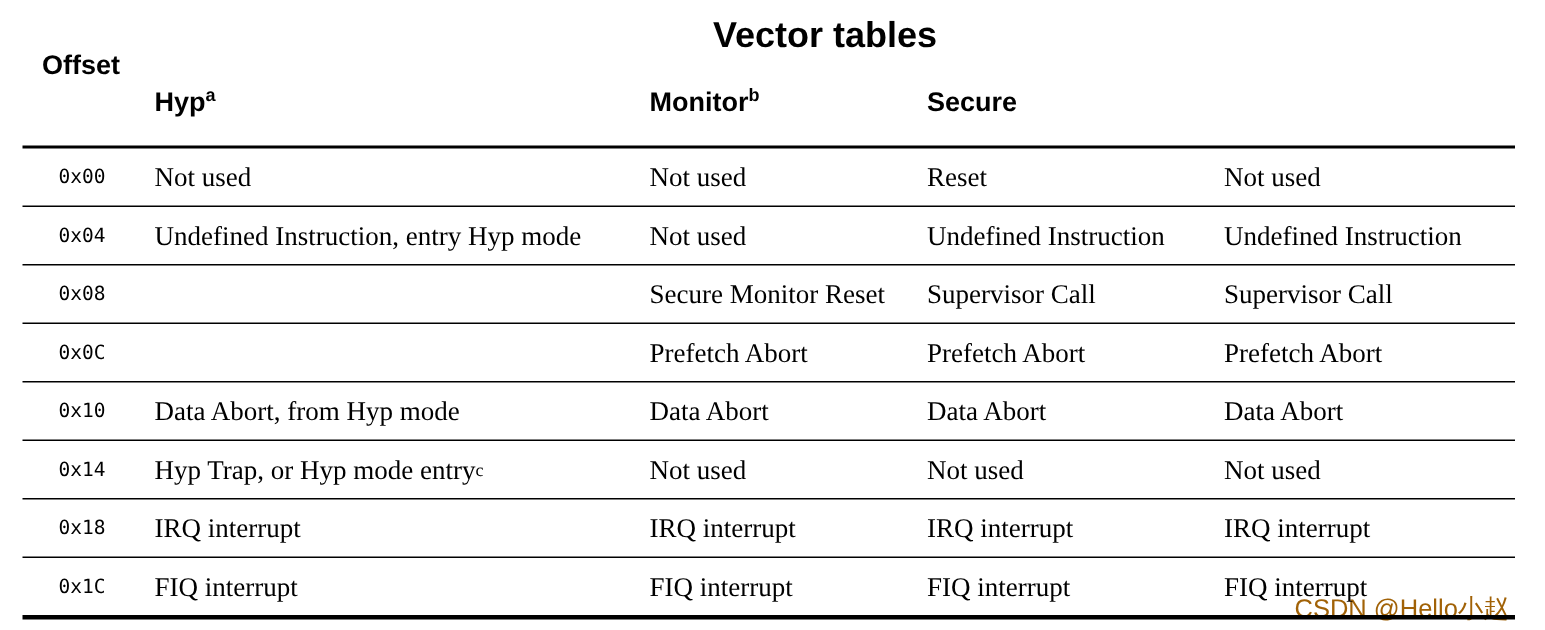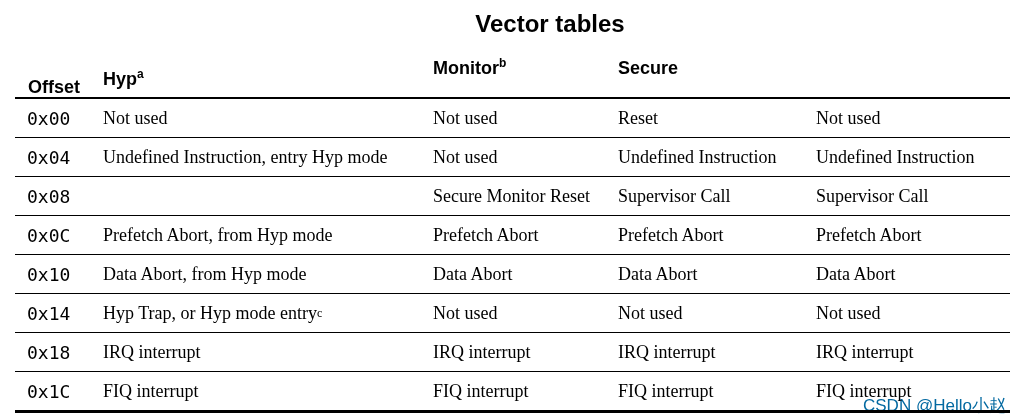--- a/index.html
+++ b/index.html
@@ -27,33 +27,33 @@
     font-family: "Liberation Sans", sans-serif;
     font-weight: bold;
     font-size: 18px;
     white-space: nowrap;
   }
   .hdr sup, .cell sup {
     font-size: 12px;
     line-height: 0;
     vertical-align: super;
   }
-  .hdr-offset    { top: 33px; left: 28px; margin-top: 44px; }
-  .hdr-hyp       { top: 58px; left: 103px; margin-top: 11px; }
+  .hdr-offset    { top: 33px; left: 28px; }
+  .hdr-hyp       { top: 58px; left: 103px; }
   .hdr-monitor   { top: 58px; left: 433px; }
   .hdr-secure    { top: 58px; left: 618px; }
   .hdr-nonsecure { top: 58px; left: 816px; }
 
   .watermark {
     position: absolute;
     top: 394px;
     left: 863px;
     font-family: "Liberation Sans", sans-serif;
     font-size: 17px;
-    color: #0369a1;
+    color: #a16207;
     white-space: nowrap;
   }
 
   .tbl {
     position: absolute;
     top: 97px;
     left: 15px;
     width: 995px;
     border-top: 2px solid #000;
   }
@@ -66,23 +66,23 @@
   .cell {
     position: absolute;
     top: 0;
     height: 100%;
     display: flex;
     align-items: center;
     font-size: 18px;
     white-space: nowrap;
   }
   .c-offset {
-    left: 12px;
+    left: 24px;
     font-family: "DejaVu Sans Mono", monospace;
-    font-size: 18px;
+    font-size: 13px;
   }
   .c-hyp       { left: 88px; }
   .c-monitor   { left: 418px; }
   .c-secure    { left: 603px; }
   .c-nonsecure { left: 801px; }
 </style>
 </head>
 <body>
 
 <div class="page">
@@ -116,21 +116,20 @@
 
     <div class="row">
       <div class="cell c-offset">0x08</div>
       <div class="cell c-monitor">Secure Monitor Reset</div>
       <div class="cell c-secure">Supervisor Call</div>
       <div class="cell c-nonsecure">Supervisor Call</div>
     </div>
 
     <div class="row">
       <div class="cell c-offset">0x0C</div>
-      <div class="cell c-hyp">Prefetch Abort, from Hyp mode</div>
       <div class="cell c-monitor">Prefetch Abort</div>
       <div class="cell c-secure">Prefetch Abort</div>
       <div class="cell c-nonsecure">Prefetch Abort</div>
     </div>
 
     <div class="row">
       <div class="cell c-offset">0x10</div>
       <div class="cell c-hyp">Data Abort, from Hyp mode</div>
       <div class="cell c-monitor">Data Abort</div>
       <div class="cell c-secure">Data Abort</div>

